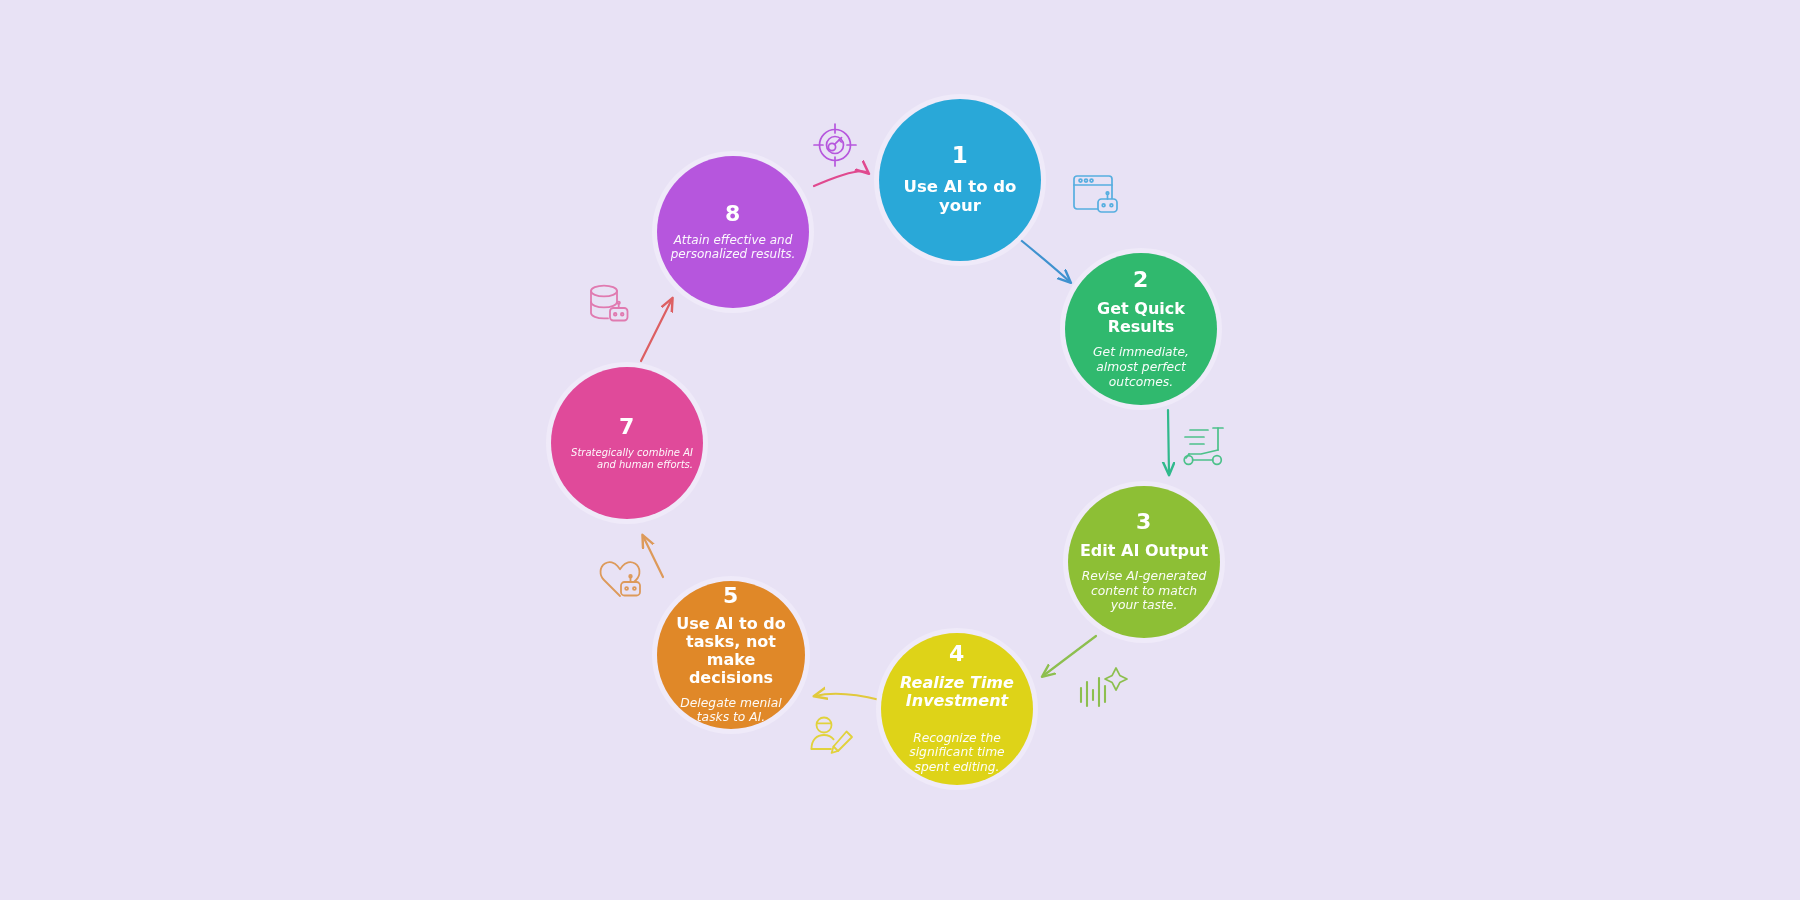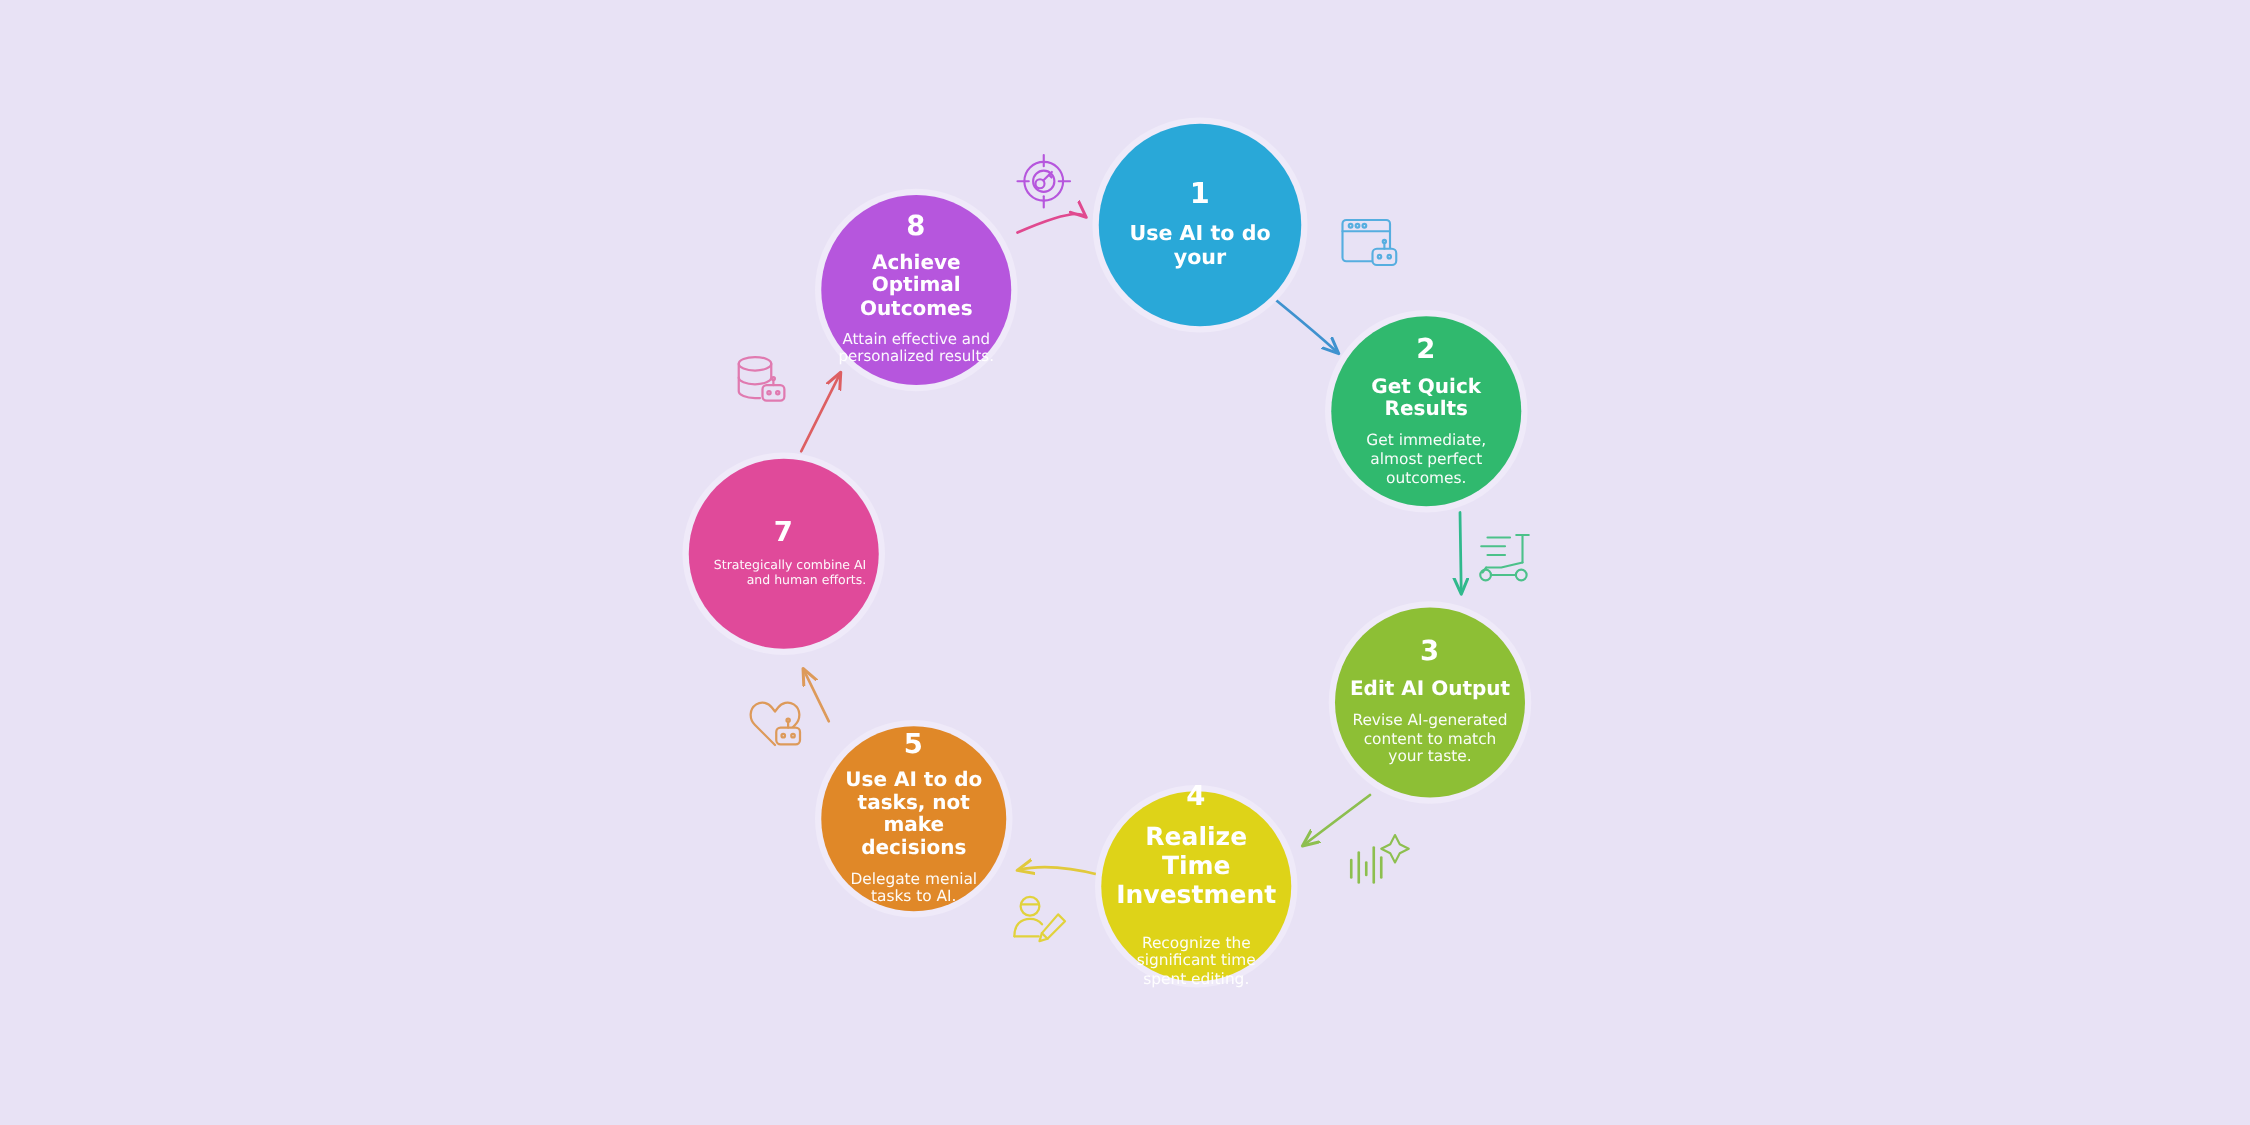--- a/index.html
+++ b/index.html
@@ -54,39 +54,40 @@
     line-height: 1;
     letter-spacing: 0.5px;
   }
   .node .title {
     font-weight: bold;
     line-height: 1.14;
   }
   .node .desc {
     line-height: 1.2;
     opacity: 0.96;
+    font-style: italic;
   }
   
   .n-big { width: 162px; height: 162px; }
   .n-mid { width: 152px; height: 152px; }
   .n-sm  { width: 148px; height: 148px; }
 
   .node.s1 .num { font-size: 23px; margin-bottom: 11px; }
   .node.s1 .title { font-size: 16.5px; }
 
   .node.s2 .num { font-size: 22px; margin-bottom: 9px; }
   .node.s2 .title { font-size: 16px; margin-bottom: 9px; }
   .node.s2 .desc { font-size: 12.3px; }
 
   .node.s3 .num { font-size: 22px; margin-bottom: 9px; }
   .node.s3 .title { font-size: 16px; margin-bottom: 9px; text-align: center; }
   .node.s3 .desc { font-size: 12.3px; }
 
   .node.s4 .num { font-size: 22px; margin-bottom: 9px; }
-  .node.s4 .title { font-size: 20px; margin-bottom: 20px; }
+  .node.s4 .title { font-size: 16px; margin-bottom: 20px; font-style: italic; }
   .node.s4 .desc { font-size: 12.3px; }
 
   .node.s5 .num { font-size: 22px; margin-bottom: 8px; }
   .node.s5 .title { font-size: 16px; margin-bottom: 8px; }
   .node.s5 .desc { font-size: 12.3px; }
 
   .node.s7 .num { font-size: 22px; margin-bottom: 9px; }
   .node.s7 .title { font-size: 16px; margin-bottom: 9px; }
   .node.s7 .desc { font-size: 10px; text-align: right; }
 
@@ -248,17 +249,16 @@
     <div class="desc">Delegate menial tasks to AI.</div>
   </div>
 
   <div class="node n-mid s7" id="node-7" style="width: 152px; height: 152px; left: 551px; top: 367px; background: rgb(224, 74, 154); box-shadow: rgb(239, 234, 249) 0px 0px 0px 5px;">
     <div class="num">7</div>
     <div class="desc">Strategically combine AI and human efforts.</div>
   </div>
 
   <div class="node n-mid s8" id="node-8" style="width: 152px; height: 152px; left: 657px; top: 156px; background: rgb(182, 86, 221); box-shadow: rgb(239, 234, 249) 0px 0px 0px 5px;">
     <div class="num">8</div>
-    <div class="title">Achieve Optimal Outcomes</div>
     <div class="desc">Attain effective and personalized results.</div>
   </div>
 
 </div>
 
 </body></html>

